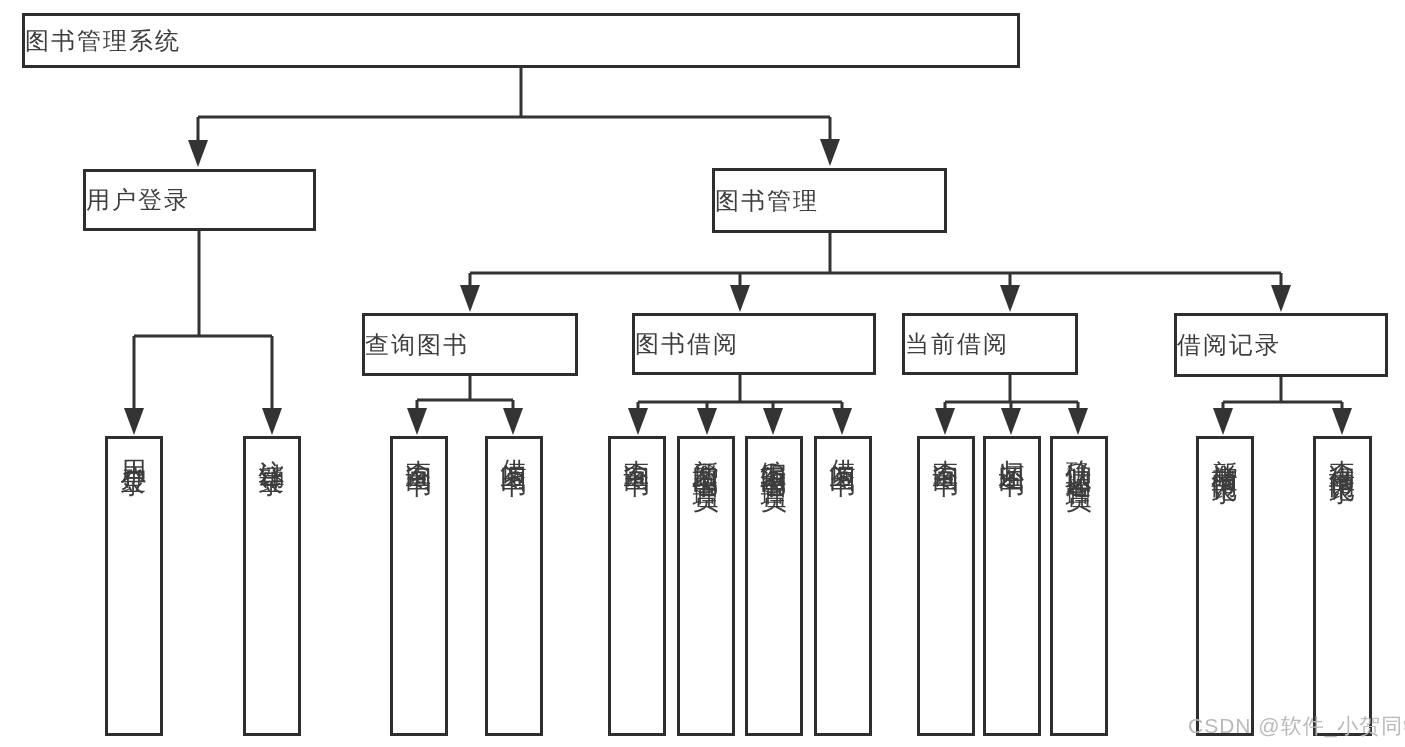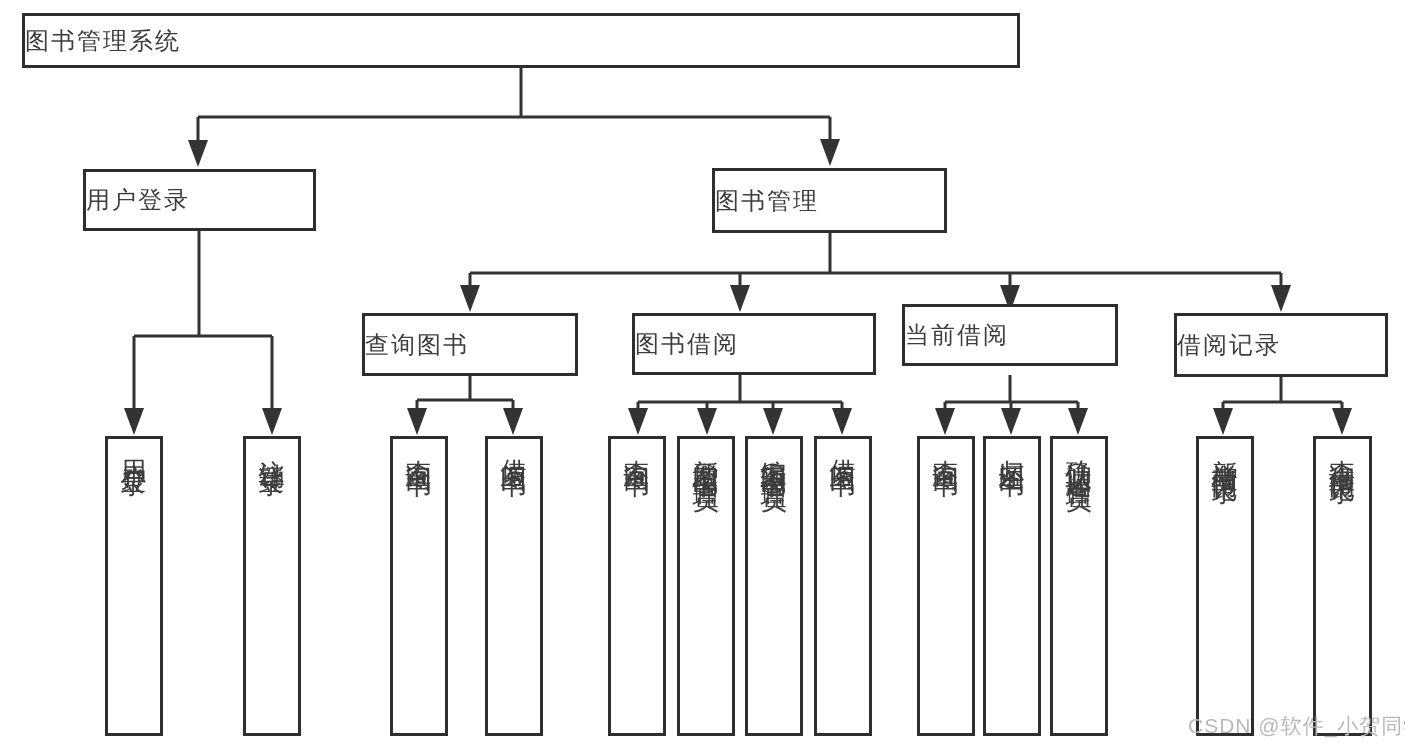--- a/index.html
+++ b/index.html
@@ -86,21 +86,21 @@
   <div class="node lvl" style="left:712px;top:168px;width:235px;height:65px">
     <span>图书管理</span>
   </div>
 
   <div class="node lvl" style="left:362px;top:313px;width:216px;height:63px">
     <span>查询图书</span>
   </div>
   <div class="node lvl" style="left:632px;top:313px;width:244px;height:62px">
     <span>图书借阅</span>
   </div>
-  <div class="node lvl" style="left:902px;top:304px;width:216px;height:62px">
+  <div class="node lvl" style="left:902px;top:313px;width:176px;height:62px">
     <span>当前借阅</span>
   </div>
   <div class="node lvl" style="left:1174px;top:313px;width:214px;height:64px">
     <span>借阅记录</span>
   </div>
 
   <div class="node leaf" style="left:105px">
       <span>用户登录</span>
     </div>
   <div class="node leaf" style="left:243px">

